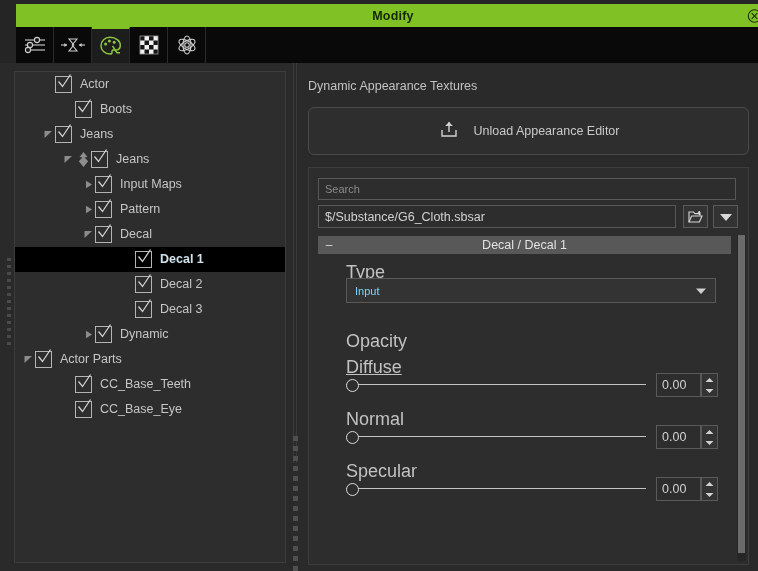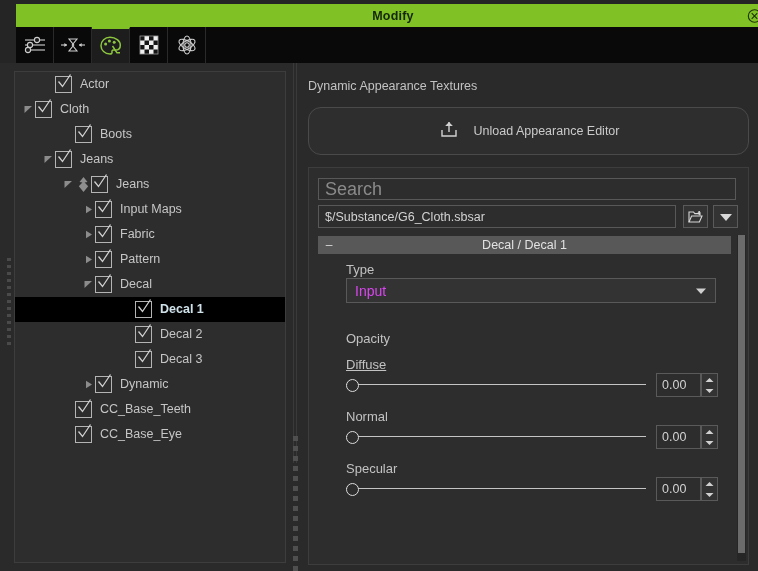--- a/index.html
+++ b/index.html
@@ -178,21 +178,21 @@
     left: 6px; top: 16px;
     font-size: 12.5px;
     color: #c2c2c2;
   }
   .unload-btn {
     position: absolute;
     left: 6px; top: 44px;
     width: 441px; height: 48px;
     background: #2e2e2e;
     border: 1px solid #4a4a4a;
-    border-radius: 13px;
+    border-radius: 6px;
     box-sizing: border-box;
     display: flex;
     align-items: center;
     justify-content: center;
     gap: 14px;
     cursor: pointer;
   }
   .unload-btn .label { font-size: 12.5px; color: #cacaca; }
 
   .props-box {
@@ -204,21 +204,21 @@
     box-sizing: border-box;
   }
   .search-field {
     position: absolute;
     left: 9px; top: 10px;
     width: 418px; height: 22px;
     background: #2d2d2d;
     border: 1px solid #585858;
     box-sizing: border-box;
     color: #8a8a8a;
-    font-size: 18px;
+    font-size: 11px;
     font-family: "Liberation Sans", sans-serif;
     padding: 0 6px;
     outline: none;
   }
   .search-field::placeholder { color: #8a8a8a; }
 
   .path-field {
     position: absolute;
     left: 9px; top: 37px;
     width: 358px; height: 23px;
@@ -261,37 +261,37 @@
   .group-header .g-title {
     flex: 1;
     text-align: center;
     font-size: 12.5px;
     color: #e2e2e2;
     margin-right: 22px;
   }
 
   .field-label {
     position: absolute;
-    font-size: 13px;
+    font-size: 18px;
     color: #c2c2c2;
   }
   .combo {
     position: absolute;
     background: #333333;
     border: 1px solid #595959;
     box-sizing: border-box;
     display: flex;
     align-items: center;
     cursor: pointer;
   }
   .combo .c-text {
     flex: 1;
     padding-left: 8px;
-    font-size: 14px;
-    color: #d946ef;
+    font-size: 11px;
+    color: #7dd3fc;
   }
   .combo .c-arrow { padding-right: 8px; display: flex; }
 
   .slider {
     position: absolute;
     height: 18px;
   }
   .slider .track {
     position: absolute;
     left: 0; top: 8px;
@@ -430,175 +430,161 @@
           <span class="tree-indent" style="width: 26px;"></span>
           <span class="twisty"></span>
           <span class="cbx">
             <svg width="15" height="17" viewBox="0 0 15 17">
               <path d="M1.5 7.5 L5.5 12.5 L13.5 0.5" fill="none" stroke="#cfcfcf" stroke-width="1.3"></path>
             </svg>
           </span>
           <span class="tree-label">Actor</span>
         </div>
         <div class="tree-row">
+          <span class="tree-indent" style="width: 46px;"></span>
+          <span class="twisty"></span>
+          <span class="cbx">
+            <svg width="15" height="17" viewBox="0 0 15 17">
+              <path d="M1.5 7.5 L5.5 12.5 L13.5 0.5" fill="none" stroke="#cfcfcf" stroke-width="1.3"></path>
+            </svg>
+          </span>
+          <span class="tree-label">Boots</span>
+        </div>
+        <div class="tree-row">
+          <span class="tree-indent" style="width: 26px;"></span>
+          <span class="twisty">
+            <svg width="9" height="9" viewBox="0 0 9 9">
+              <path d="M0.5 1 L8 1 L0.5 8 Z" fill="#8c8c8c"></path>
+            </svg>
+          </span>
+          <span class="cbx">
+            <svg width="15" height="17" viewBox="0 0 15 17">
+              <path d="M1.5 7.5 L5.5 12.5 L13.5 0.5" fill="none" stroke="#cfcfcf" stroke-width="1.3"></path>
+            </svg>
+          </span>
+          <span class="tree-label">Jeans</span>
+        </div>
+        <div class="tree-row">
+          <span class="tree-indent" style="width: 46px;"></span>
+          <span class="twisty">
+            <svg width="9" height="9" viewBox="0 0 9 9">
+              <path d="M0.5 1 L8 1 L0.5 8 Z" fill="#8c8c8c"></path>
+            </svg>
+          </span>
+          <span class="bolt">
+            <svg width="11" height="15" viewBox="0 0 11 15">
+              <path d="M5.5 0 L9.5 5 L6.6 5.6 L10.2 9.3 L5.5 15 L0.8 9.3 L4.4 5.6 L1.5 5 Z" fill="#8e8e8e"></path>
+            </svg>
+          </span>
+          <span class="cbx">
+            <svg width="15" height="17" viewBox="0 0 15 17">
+              <path d="M1.5 7.5 L5.5 12.5 L13.5 0.5" fill="none" stroke="#cfcfcf" stroke-width="1.3"></path>
+            </svg>
+          </span>
+          <span class="tree-label">Jeans</span>
+        </div>
+        <div class="tree-row">
+          <span class="tree-indent" style="width: 66px;"></span>
+          <span class="twisty">
+            <svg width="9" height="9" viewBox="0 0 9 9">
+              <path d="M2 0.8 L8 4.5 L2 8.2 Z" fill="#8c8c8c"></path>
+            </svg>
+          </span>
+          <span class="cbx">
+            <svg width="15" height="17" viewBox="0 0 15 17">
+              <path d="M1.5 7.5 L5.5 12.5 L13.5 0.5" fill="none" stroke="#cfcfcf" stroke-width="1.3"></path>
+            </svg>
+          </span>
+          <span class="tree-label">Input Maps</span>
+        </div>
+        <div class="tree-row">
+          <span class="tree-indent" style="width: 66px;"></span>
+          <span class="twisty">
+            <svg width="9" height="9" viewBox="0 0 9 9">
+              <path d="M2 0.8 L8 4.5 L2 8.2 Z" fill="#8c8c8c"></path>
+            </svg>
+          </span>
+          <span class="cbx">
+            <svg width="15" height="17" viewBox="0 0 15 17">
+              <path d="M1.5 7.5 L5.5 12.5 L13.5 0.5" fill="none" stroke="#cfcfcf" stroke-width="1.3"></path>
+            </svg>
+          </span>
+          <span class="tree-label">Pattern</span>
+        </div>
+        <div class="tree-row">
+          <span class="tree-indent" style="width: 66px;"></span>
+          <span class="twisty">
+            <svg width="9" height="9" viewBox="0 0 9 9">
+              <path d="M0.5 1 L8 1 L0.5 8 Z" fill="#8c8c8c"></path>
+            </svg>
+          </span>
+          <span class="cbx">
+            <svg width="15" height="17" viewBox="0 0 15 17">
+              <path d="M1.5 7.5 L5.5 12.5 L13.5 0.5" fill="none" stroke="#cfcfcf" stroke-width="1.3"></path>
+            </svg>
+          </span>
+          <span class="tree-label">Decal</span>
+        </div>
+        <div class="tree-row selected">
+          <span class="tree-indent" style="width: 106px;"></span>
+          <span class="twisty"></span>
+          <span class="cbx">
+            <svg width="15" height="17" viewBox="0 0 15 17">
+              <path d="M1.5 7.5 L5.5 12.5 L13.5 0.5" fill="none" stroke="#cfcfcf" stroke-width="1.3"></path>
+            </svg>
+          </span>
+          <span class="tree-label">Decal 1</span>
+        </div>
+        <div class="tree-row">
+          <span class="tree-indent" style="width: 106px;"></span>
+          <span class="twisty"></span>
+          <span class="cbx">
+            <svg width="15" height="17" viewBox="0 0 15 17">
+              <path d="M1.5 7.5 L5.5 12.5 L13.5 0.5" fill="none" stroke="#cfcfcf" stroke-width="1.3"></path>
+            </svg>
+          </span>
+          <span class="tree-label">Decal 2</span>
+        </div>
+        <div class="tree-row">
+          <span class="tree-indent" style="width: 106px;"></span>
+          <span class="twisty"></span>
+          <span class="cbx">
+            <svg width="15" height="17" viewBox="0 0 15 17">
+              <path d="M1.5 7.5 L5.5 12.5 L13.5 0.5" fill="none" stroke="#cfcfcf" stroke-width="1.3"></path>
+            </svg>
+          </span>
+          <span class="tree-label">Decal 3</span>
+        </div>
+        <div class="tree-row">
+          <span class="tree-indent" style="width: 66px;"></span>
+          <span class="twisty">
+            <svg width="9" height="9" viewBox="0 0 9 9">
+              <path d="M2 0.8 L8 4.5 L2 8.2 Z" fill="#8c8c8c"></path>
+            </svg>
+          </span>
+          <span class="cbx">
+            <svg width="15" height="17" viewBox="0 0 15 17">
+              <path d="M1.5 7.5 L5.5 12.5 L13.5 0.5" fill="none" stroke="#cfcfcf" stroke-width="1.3"></path>
+            </svg>
+          </span>
+          <span class="tree-label">Dynamic</span>
+        </div>
+        <div class="tree-row">
           <span class="tree-indent" style="width: 6px;"></span>
           <span class="twisty">
             <svg width="9" height="9" viewBox="0 0 9 9">
               <path d="M0.5 1 L8 1 L0.5 8 Z" fill="#8c8c8c"></path>
             </svg>
           </span>
           <span class="cbx">
             <svg width="15" height="17" viewBox="0 0 15 17">
               <path d="M1.5 7.5 L5.5 12.5 L13.5 0.5" fill="none" stroke="#cfcfcf" stroke-width="1.3"></path>
             </svg>
           </span>
-          <span class="tree-label">Cloth</span>
-        </div>
-        <div class="tree-row">
-          <span class="tree-indent" style="width: 46px;"></span>
-          <span class="twisty"></span>
-          <span class="cbx">
-            <svg width="15" height="17" viewBox="0 0 15 17">
-              <path d="M1.5 7.5 L5.5 12.5 L13.5 0.5" fill="none" stroke="#cfcfcf" stroke-width="1.3"></path>
-            </svg>
-          </span>
-          <span class="tree-label">Boots</span>
-        </div>
-        <div class="tree-row">
-          <span class="tree-indent" style="width: 26px;"></span>
-          <span class="twisty">
-            <svg width="9" height="9" viewBox="0 0 9 9">
-              <path d="M0.5 1 L8 1 L0.5 8 Z" fill="#8c8c8c"></path>
-            </svg>
-          </span>
-          <span class="cbx">
-            <svg width="15" height="17" viewBox="0 0 15 17">
-              <path d="M1.5 7.5 L5.5 12.5 L13.5 0.5" fill="none" stroke="#cfcfcf" stroke-width="1.3"></path>
-            </svg>
-          </span>
-          <span class="tree-label">Jeans</span>
-        </div>
-        <div class="tree-row">
-          <span class="tree-indent" style="width: 46px;"></span>
-          <span class="twisty">
-            <svg width="9" height="9" viewBox="0 0 9 9">
-              <path d="M0.5 1 L8 1 L0.5 8 Z" fill="#8c8c8c"></path>
-            </svg>
-          </span>
-          <span class="bolt">
-            <svg width="11" height="15" viewBox="0 0 11 15">
-              <path d="M5.5 0 L9.5 5 L6.6 5.6 L10.2 9.3 L5.5 15 L0.8 9.3 L4.4 5.6 L1.5 5 Z" fill="#8e8e8e"></path>
-            </svg>
-          </span>
-          <span class="cbx">
-            <svg width="15" height="17" viewBox="0 0 15 17">
-              <path d="M1.5 7.5 L5.5 12.5 L13.5 0.5" fill="none" stroke="#cfcfcf" stroke-width="1.3"></path>
-            </svg>
-          </span>
-          <span class="tree-label">Jeans</span>
-        </div>
-        <div class="tree-row">
-          <span class="tree-indent" style="width: 66px;"></span>
-          <span class="twisty">
-            <svg width="9" height="9" viewBox="0 0 9 9">
-              <path d="M2 0.8 L8 4.5 L2 8.2 Z" fill="#8c8c8c"></path>
-            </svg>
-          </span>
-          <span class="cbx">
-            <svg width="15" height="17" viewBox="0 0 15 17">
-              <path d="M1.5 7.5 L5.5 12.5 L13.5 0.5" fill="none" stroke="#cfcfcf" stroke-width="1.3"></path>
-            </svg>
-          </span>
-          <span class="tree-label">Input Maps</span>
-        </div>
-        <div class="tree-row">
-          <span class="tree-indent" style="width: 66px;"></span>
-          <span class="twisty">
-            <svg width="9" height="9" viewBox="0 0 9 9">
-              <path d="M2 0.8 L8 4.5 L2 8.2 Z" fill="#8c8c8c"></path>
-            </svg>
-          </span>
-          <span class="cbx">
-            <svg width="15" height="17" viewBox="0 0 15 17">
-              <path d="M1.5 7.5 L5.5 12.5 L13.5 0.5" fill="none" stroke="#cfcfcf" stroke-width="1.3"></path>
-            </svg>
-          </span>
-          <span class="tree-label">Fabric</span>
-        </div>
-        <div class="tree-row">
-          <span class="tree-indent" style="width: 66px;"></span>
-          <span class="twisty">
-            <svg width="9" height="9" viewBox="0 0 9 9">
-              <path d="M2 0.8 L8 4.5 L2 8.2 Z" fill="#8c8c8c"></path>
-            </svg>
-          </span>
-          <span class="cbx">
-            <svg width="15" height="17" viewBox="0 0 15 17">
-              <path d="M1.5 7.5 L5.5 12.5 L13.5 0.5" fill="none" stroke="#cfcfcf" stroke-width="1.3"></path>
-            </svg>
-          </span>
-          <span class="tree-label">Pattern</span>
-        </div>
-        <div class="tree-row">
-          <span class="tree-indent" style="width: 66px;"></span>
-          <span class="twisty">
-            <svg width="9" height="9" viewBox="0 0 9 9">
-              <path d="M0.5 1 L8 1 L0.5 8 Z" fill="#8c8c8c"></path>
-            </svg>
-          </span>
-          <span class="cbx">
-            <svg width="15" height="17" viewBox="0 0 15 17">
-              <path d="M1.5 7.5 L5.5 12.5 L13.5 0.5" fill="none" stroke="#cfcfcf" stroke-width="1.3"></path>
-            </svg>
-          </span>
-          <span class="tree-label">Decal</span>
-        </div>
-        <div class="tree-row selected">
-          <span class="tree-indent" style="width: 106px;"></span>
-          <span class="twisty"></span>
-          <span class="cbx">
-            <svg width="15" height="17" viewBox="0 0 15 17">
-              <path d="M1.5 7.5 L5.5 12.5 L13.5 0.5" fill="none" stroke="#cfcfcf" stroke-width="1.3"></path>
-            </svg>
-          </span>
-          <span class="tree-label">Decal 1</span>
-        </div>
-        <div class="tree-row">
-          <span class="tree-indent" style="width: 106px;"></span>
-          <span class="twisty"></span>
-          <span class="cbx">
-            <svg width="15" height="17" viewBox="0 0 15 17">
-              <path d="M1.5 7.5 L5.5 12.5 L13.5 0.5" fill="none" stroke="#cfcfcf" stroke-width="1.3"></path>
-            </svg>
-          </span>
-          <span class="tree-label">Decal 2</span>
-        </div>
-        <div class="tree-row">
-          <span class="tree-indent" style="width: 106px;"></span>
-          <span class="twisty"></span>
-          <span class="cbx">
-            <svg width="15" height="17" viewBox="0 0 15 17">
-              <path d="M1.5 7.5 L5.5 12.5 L13.5 0.5" fill="none" stroke="#cfcfcf" stroke-width="1.3"></path>
-            </svg>
-          </span>
-          <span class="tree-label">Decal 3</span>
-        </div>
-        <div class="tree-row">
-          <span class="tree-indent" style="width: 66px;"></span>
-          <span class="twisty">
-            <svg width="9" height="9" viewBox="0 0 9 9">
-              <path d="M2 0.8 L8 4.5 L2 8.2 Z" fill="#8c8c8c"></path>
-            </svg>
-          </span>
-          <span class="cbx">
-            <svg width="15" height="17" viewBox="0 0 15 17">
-              <path d="M1.5 7.5 L5.5 12.5 L13.5 0.5" fill="none" stroke="#cfcfcf" stroke-width="1.3"></path>
-            </svg>
-          </span>
-          <span class="tree-label">Dynamic</span>
+          <span class="tree-label">Actor Parts</span>
         </div>
         <div class="tree-row">
           <span class="tree-indent" style="width: 46px;"></span>
           <span class="twisty"></span>
           <span class="cbx">
             <svg width="15" height="17" viewBox="0 0 15 17">
               <path d="M1.5 7.5 L5.5 12.5 L13.5 0.5" fill="none" stroke="#cfcfcf" stroke-width="1.3"></path>
             </svg>
           </span>
           <span class="tree-label">CC_Base_Teeth</span>

